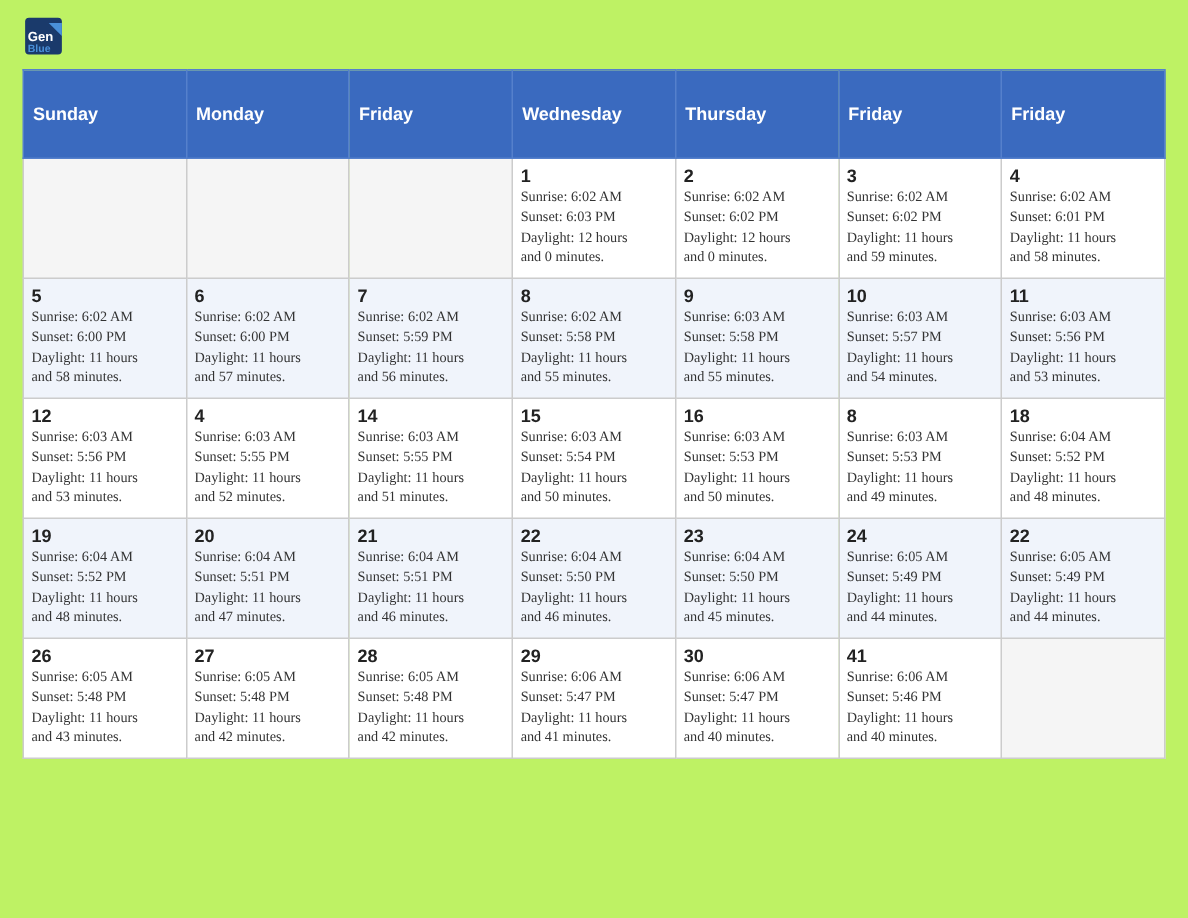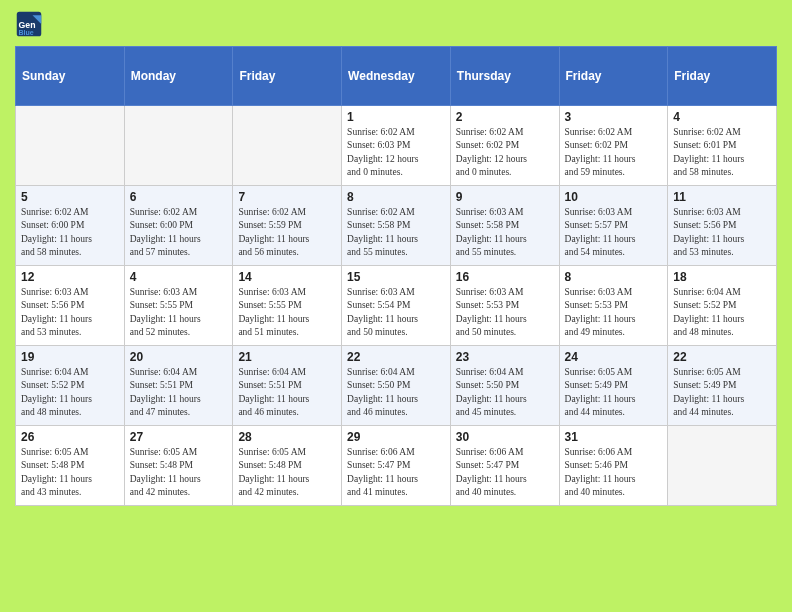--- a/index.html
+++ b/index.html
@@ -248,20 +248,20 @@
           </td>
           <td>
             <span class="day-num">29</span>
             <div class="cell-info">Sunrise: 6:06 AM<br>Sunset: 5:47 PM<br>Daylight: 11 hours<br>and 41 minutes.</div>
           </td>
           <td>
             <span class="day-num">30</span>
             <div class="cell-info">Sunrise: 6:06 AM<br>Sunset: 5:47 PM<br>Daylight: 11 hours<br>and 40 minutes.</div>
           </td>
           <td>
-            <span class="day-num">31</span>
+            <span class="day-num">41</span>
             <div class="cell-info">Sunrise: 6:06 AM<br>Sunset: 5:46 PM<br>Daylight: 11 hours<br>and 40 minutes.</div>
           </td>
           <td class="empty"></td>
         </tr>
       </tbody>
   </table>
 </div>
 
 </body></html>

